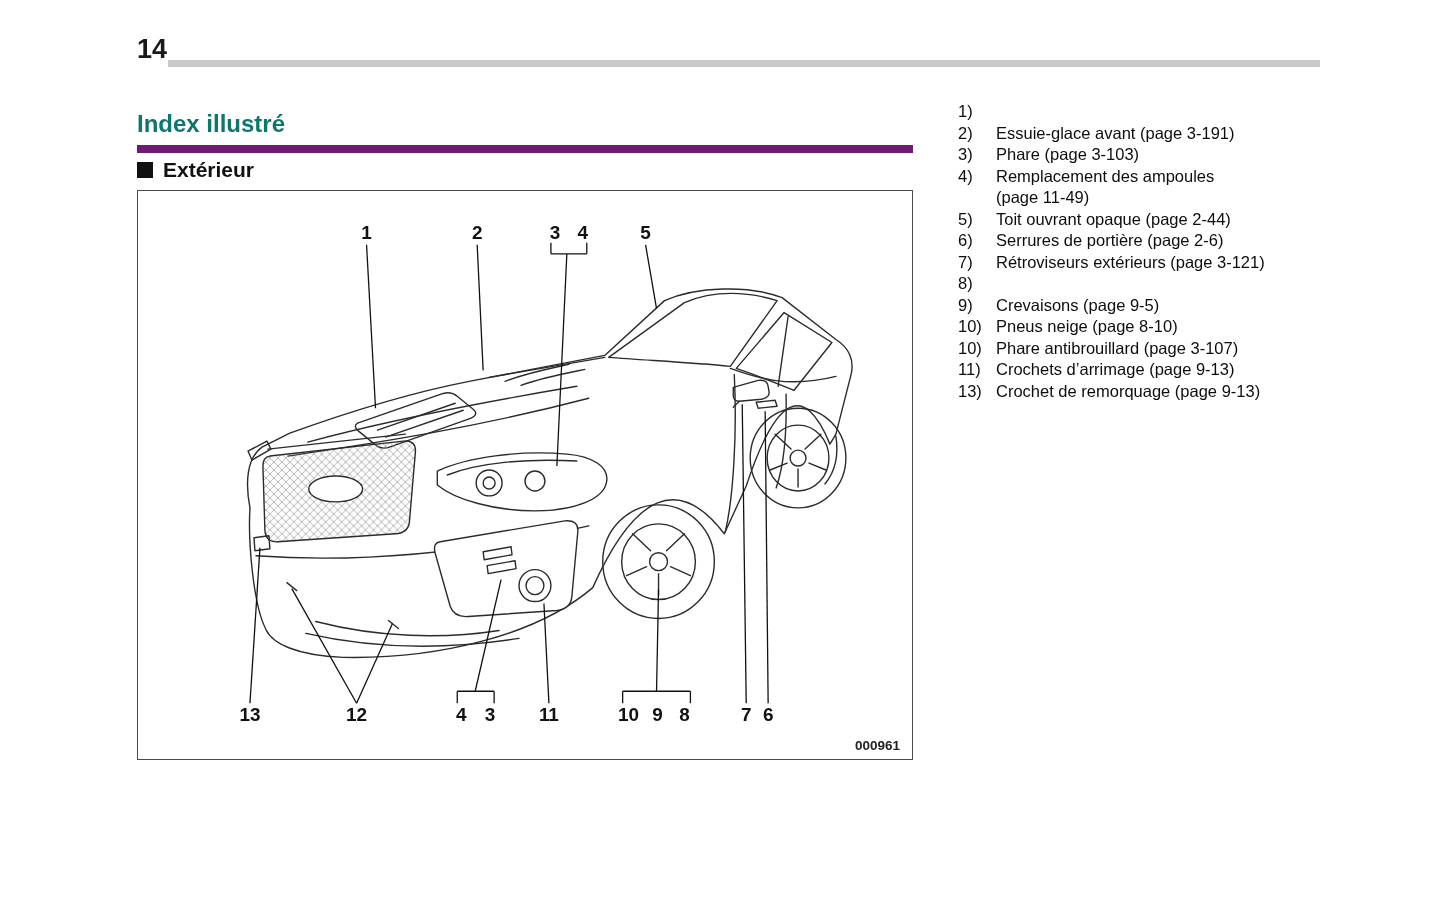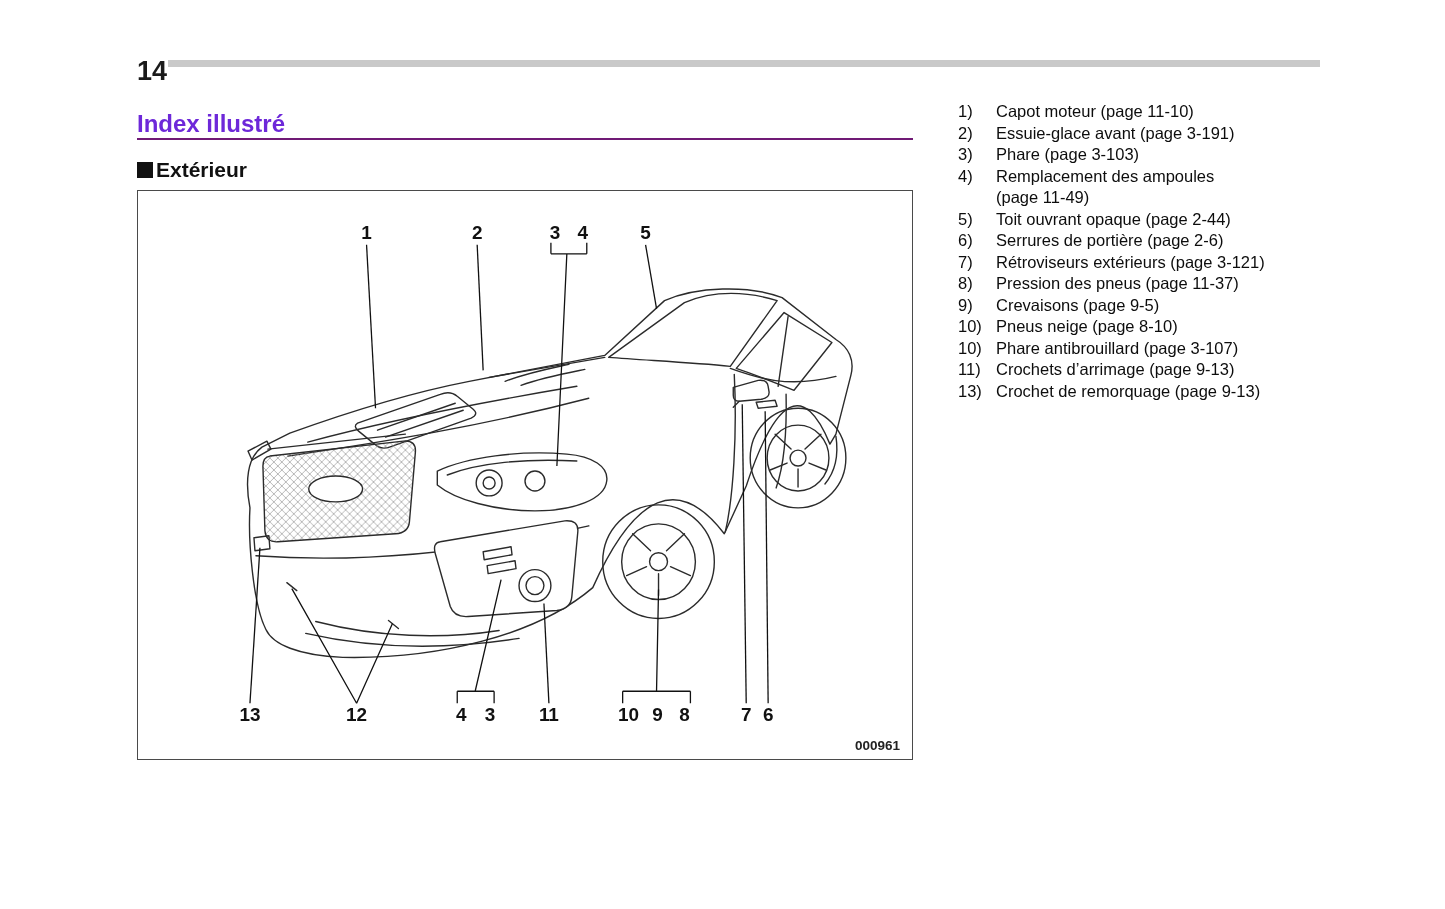--- a/index.html
+++ b/index.html
@@ -1,27 +1,27 @@
 <!DOCTYPE html>
 <html><head>
 <meta charset="utf-8">
 <style>
   html,body{margin:0;padding:0;background:#ffffff;}
   .page{position:relative;width:1445px;height:909px;background:#fff;
         font-family:"Liberation Sans",sans-serif;color:#111;overflow:hidden;}
 
-  .page-number{position:absolute;left:137px;top:56px;font-size:27px;font-weight:bold;color:#1a1a1a;}
+  .page-number{position:absolute;left:137px;top:34px;font-size:27px;font-weight:bold;color:#1a1a1a;}
   .header-rule{position:absolute;left:168px;top:60px;width:1152px;height:7px;background:#c9c9c9;}
 
   .page-title{position:absolute;left:137px;top:110px;width:776px;margin:0;
-              font-size:24px;font-weight:bold;color:#6d28d9;
-              border-bottom:2px solid #701a75;}
+              font-size:24px;font-weight:bold;color:#0f766e;
+              border-bottom:8px solid #701a75;padding-bottom:7px;}
 
   .section-heading{position:absolute;left:137px;top:158px;margin:0;font-size:21px;font-weight:bold;
-                   display:flex;align-items:center;gap:3px;color:#111;}
+                   display:flex;align-items:center;gap:10px;color:#111;}
   .section-bullet{width:16px;height:16px;background:#111;display:inline-block;}
 
   .figure-box{position:absolute;left:137px;top:190px;width:776px;height:570px;
               border:1px solid #4a4a4a;box-sizing:border-box;background:#fff;}
   .figure-box svg{position:absolute;left:0;top:0;}
   .figure-code{position:absolute;right:12px;bottom:6px;font-size:13.5px;color:#222;font-weight:bold;}
 
   .index-list{position:absolute;left:958px;top:101px;width:350px;font-size:16.5px;line-height:21.5px;color:#0d0d0d;}
   .index-item{display:flex;}
   .index-item .num{width:38px;flex:0 0 38px;}
@@ -162,21 +162,20 @@
         <text x="632" y="532">6</text>
       </g>
     </svg>
 
     <span class="figure-code">000961</span>
   </div>
 
   <div class="index-list">
     <div class="index-item">
         <span class="num">1)</span>
-        <span class="label">Capot moteur (page 11-10)</span>
       </div>
     <div class="index-item">
         <span class="num">2)</span>
         <span class="label">Essuie-glace avant (page 3-191)</span>
       </div>
     <div class="index-item">
         <span class="num">3)</span>
         <span class="label">Phare (page 3-103)</span>
       </div>
     <div class="index-item">
@@ -191,21 +190,20 @@
     <div class="index-item">
         <span class="num">6)</span>
         <span class="label">Serrures de portière (page 2-6)</span>
       </div>
     <div class="index-item">
         <span class="num">7)</span>
         <span class="label">Rétroviseurs extérieurs (page 3-121)</span>
       </div>
     <div class="index-item">
         <span class="num">8)</span>
-        <span class="label">Pression des pneus (page 11-37)</span>
       </div>
     <div class="index-item">
         <span class="num">9)</span>
         <span class="label">Crevaisons (page 9-5)</span>
       </div>
     <div class="index-item">
         <span class="num">10)</span>
         <span class="label">Pneus neige (page 8-10)</span>
       </div>
     <div class="index-item">

